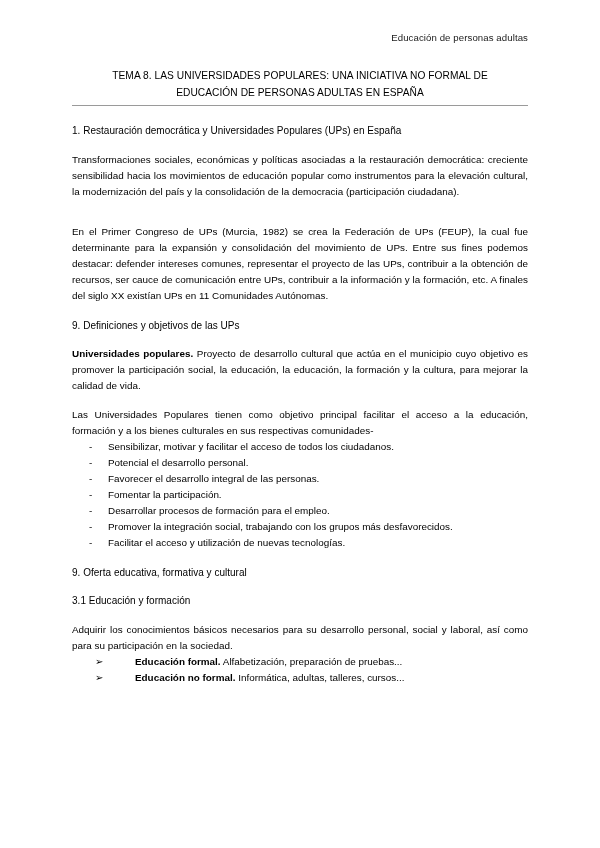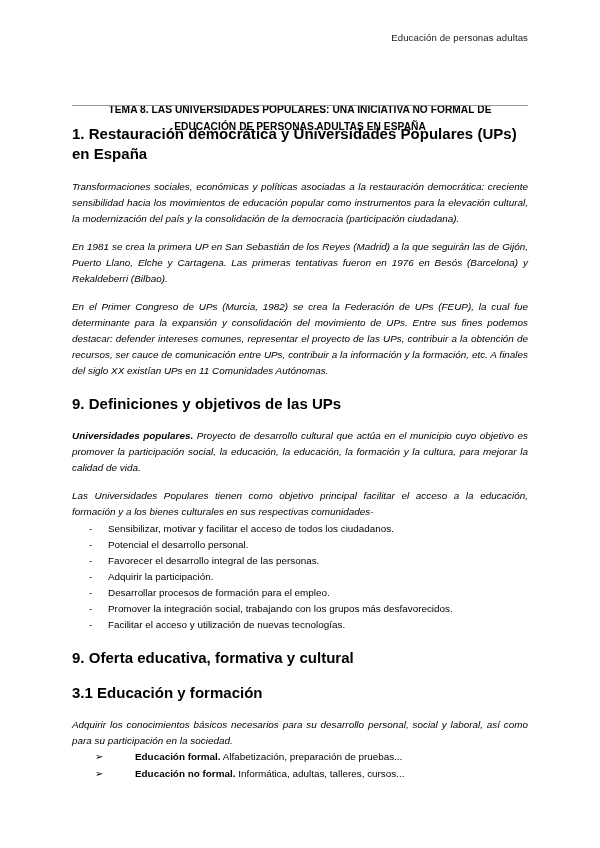--- a/index.html
+++ b/index.html
@@ -39,66 +39,64 @@
   }
 
   
   .doc-title {
     position: absolute;
     top: 68px;
     left: 72px;
     width: 456px;
     text-align: center;
     font-size: 10.2px;
-    font-weight: bold;
+    font-weight: normal;
     line-height: 1.65;
     letter-spacing: 0.05px;
     color: #000;
-    margin-top: 34px;
   }
 
   .title-rule {
     position: absolute;
     top: 105px;
     left: 72px;
     width: 456px;
     height: 1px;
     background: #9a9a9a;
   }
 
   
   .content {
     position: absolute;
     top: 124px;
     left: 72px;
     width: 456px;
   }
 
   h2.section-heading {
-    font-size: 15px;
-    font-weight: bold;
+    font-size: 10px;
+    font-weight: normal;
     margin: 0 0 0 0;
     padding: 0;
     line-height: 1.35;
     letter-spacing: 0.02px;
   }
 
   .sp-after-heading { height: 14px; }
   .sp-before-heading { height: 15px; }
   .sp-para { height: 12px; }
 
   p.body-para {
     font-size: 9.9px;
     line-height: 1.62;
     margin: 0;
     padding: 0;
     text-align: justify;
     text-justify: inter-word;
     letter-spacing: 0.01px;
-    font-style: italic;
   }
 
   .lead-term { font-weight: bold; }
 
   
   ul.dash-list {
     list-style: none;
     margin: 0;
     padding: 0;
   }
@@ -157,41 +155,40 @@
   <div class="title-rule"></div>
 
   <div class="content">
 
     <h2 class="section-heading">1. Restauración democrática y Universidades Populares (UPs) en España</h2>
     <div class="sp-after-heading"></div>
 
     <p class="body-para">Transformaciones sociales, económicas y políticas asociadas a la restauración democrática: creciente sensibilidad hacia los movimientos de educación popular como instrumentos para la elevación cultural, la modernización del país y la consolidación de la democracia (participación ciudadana).</p>
     <div class="sp-para"></div>
 
-    <p class="body-para">En 1981 se crea la primera UP en San Sebastián de los Reyes (Madrid) a la que seguirán las de Gijón, Puerto Llano, Elche y Cartagena. Las primeras tentativas fueron en 1976 en Besós (Barcelona) y Rekaldeberri (Bilbao).</p>
     <div class="sp-para"></div>
 
     <p class="body-para">En el Primer Congreso de UPs (Murcia, 1982) se crea la Federación de UPs (FEUP), la cual fue determinante para la expansión y consolidación del movimiento de UPs. Entre sus fines podemos destacar: defender intereses comunes, representar el proyecto de las UPs, contribuir a la obtención de recursos, ser cauce de comunicación entre UPs, contribuir a la información y la formación, etc. A finales del siglo XX existían UPs en 11 Comunidades Autónomas.</p>
 
     <div class="sp-before-heading"></div>
 
     <h2 class="section-heading">9. Definiciones y objetivos de las UPs</h2>
     <div class="sp-after-heading"></div>
 
     <p class="body-para"><span class="lead-term">Universidades populares.</span><span> Proyecto de desarrollo cultural que actúa en el municipio cuyo objetivo es promover la participación social, la educación, la educación, la formación y la cultura, para mejorar la calidad de vida.</span></p>
 
     <div class="sp-para"></div>
 
     <p class="body-para">Las Universidades Populares tienen como objetivo principal facilitar el acceso a la educación, formación y a los bienes culturales en sus respectivas comunidades-</p>
 
     <ul class="dash-list">
       <li><span class="marker">-</span><span>Sensibilizar, motivar y facilitar el acceso de todos los ciudadanos.</span></li>
       <li><span class="marker">-</span><span>Potencial el desarrollo personal.</span></li>
       <li><span class="marker">-</span><span>Favorecer el desarrollo integral de las personas.</span></li>
-      <li><span class="marker">-</span><span>Adquirir la participación.</span></li>
+      <li><span class="marker">-</span><span>Fomentar la participación.</span></li>
       <li><span class="marker">-</span><span>Desarrollar procesos de formación para el empleo.</span></li>
       <li><span class="marker">-</span><span>Promover la integración social, trabajando con los grupos más desfavorecidos.</span></li>
       <li><span class="marker">-</span><span>Facilitar el acceso y utilización de nuevas tecnologías.</span></li>
     </ul>
 
     <div class="sp-before-heading"></div>
 
     <h2 class="section-heading">9. Oferta educativa, formativa y cultural</h2>
 
     <div class="sp-before-heading"></div>

